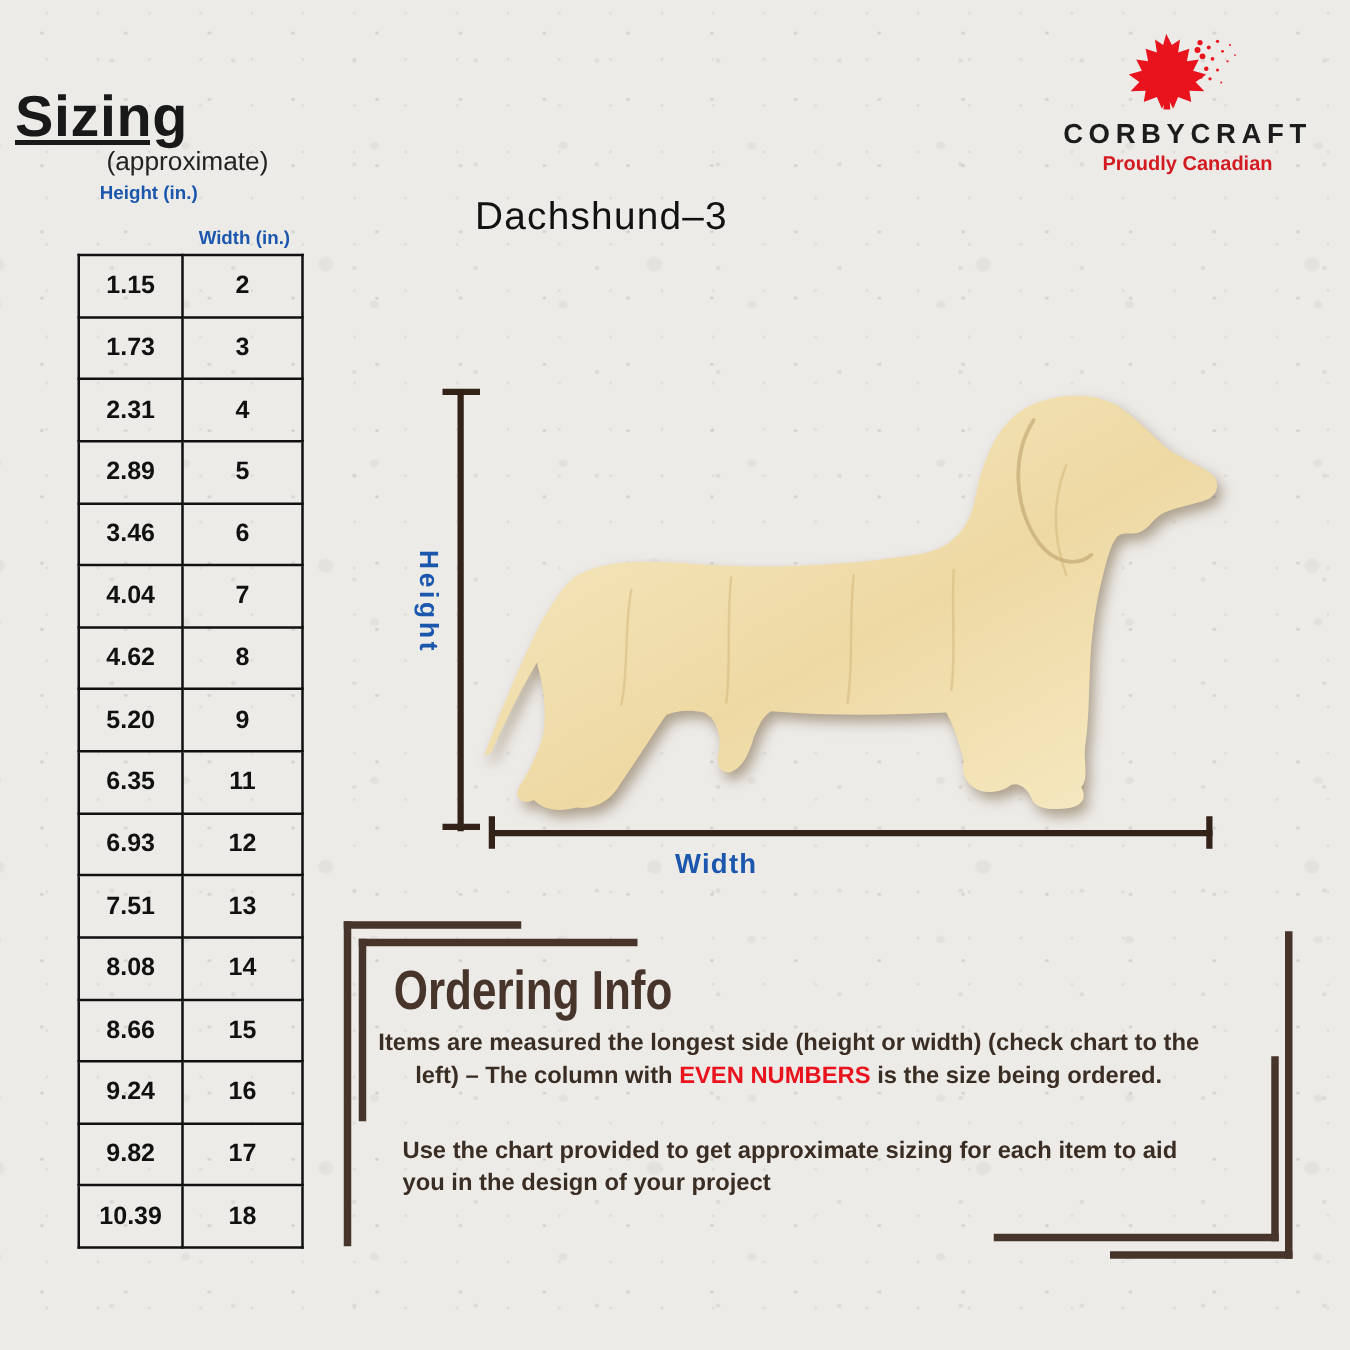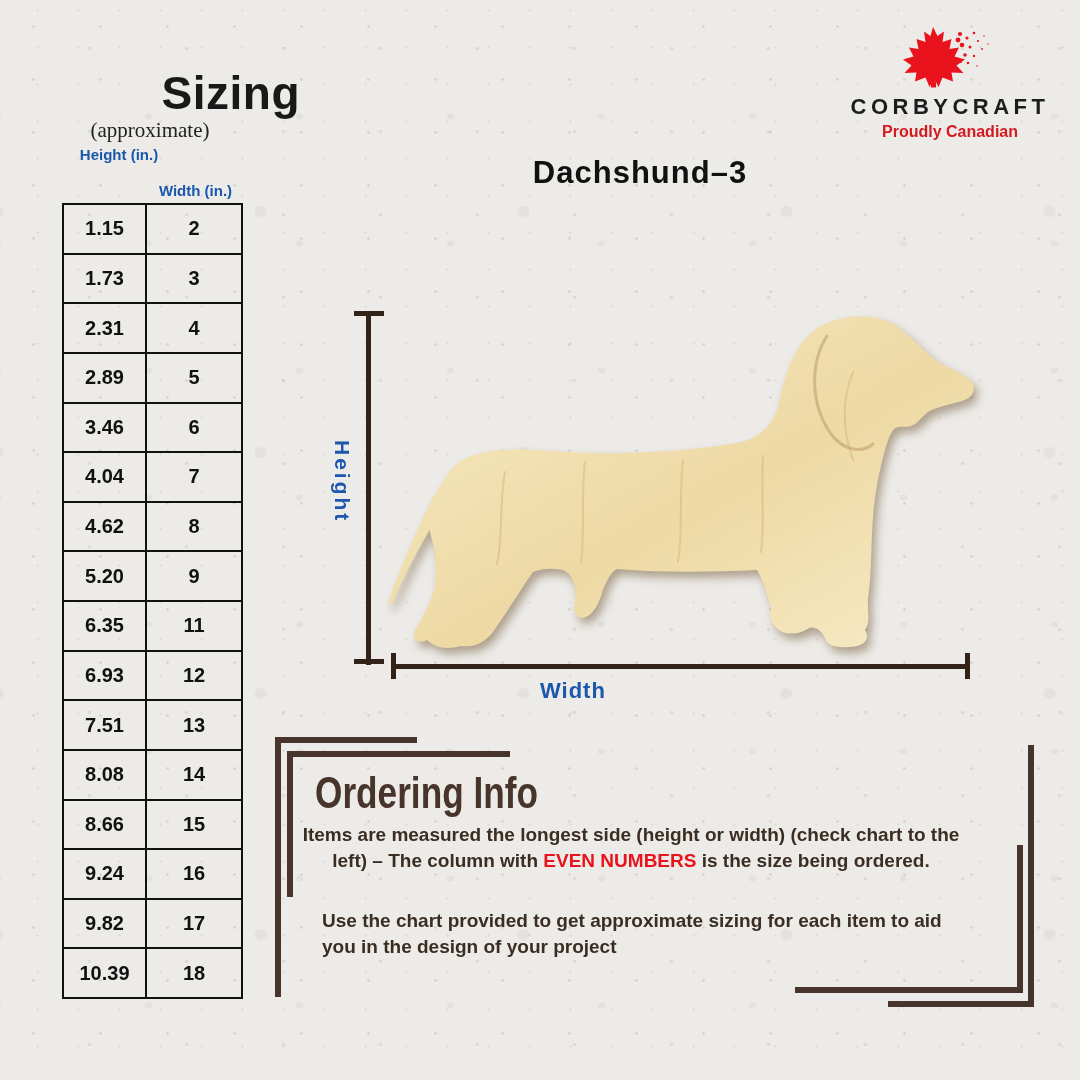--- a/index.html
+++ b/index.html
@@ -25,42 +25,42 @@
     background-image:
       radial-gradient(rgba(150,148,145,0.28) 1.2px, transparent 1.8px),
       radial-gradient(rgba(165,163,160,0.20) 1px, transparent 1.5px),
       radial-gradient(rgba(185,183,179,0.30) 1.6px, transparent 2.3px),
       radial-gradient(rgba(200,198,194,0.28) 3px, transparent 4.2px),
       radial-gradient(rgba(210,208,204,0.35) 5px, transparent 7px);
     background-size:67px 53px, 41px 37px, 97px 83px, 151px 127px, 263px 241px;
     background-position:0 0, 17px 29px, 41px 7px, 73px 53px, 129px 91px;
   }
   
-  .sizing-title{position:absolute;left:0;top:66px;width:300px;text-align:right;
-    font-size:46px;font-weight:800;letter-spacing:0.5px;color:var(--ink);}
+  .sizing-title{position:absolute;left:12px;top:66px;width:300px;text-align:left;
+    font-size:46px;font-weight:800;letter-spacing:0.5px;color:var(--ink);text-decoration:underline;}
   .sizing-subtitle{position:absolute;left:0;top:118px;width:300px;text-align:center;
-    font-size:21px;font-weight:400;color:#222;font-family:Liberation Serif, serif;}
+    font-size:21px;font-weight:400;color:#222;}
   .col-header{position:absolute;top:146px;font-size:15px;font-weight:700;
     color:var(--accent-blue);text-align:center;}
   .col-header.h1{left:74px;width:90px;}
   .col-header.h2{left:148px;width:95px;margin-top:36px;}
   table.size-table{position:absolute;left:62px;top:203px;width:179px;height:796px;
     border-collapse:collapse;table-layout:fixed;}
   table.size-table td{border:2.5px solid var(--table-border);text-align:center;
     vertical-align:middle;font-size:20px;font-weight:700;color:#111;height:46.8px;}
   table.size-table td.c1{width:83px;}
   table.size-table td.c2{width:96px;}
   
   .brand{position:absolute;left:845px;top:26px;width:210px;text-align:center;}
   .brand svg{display:block;margin:0 auto;}
   .brand-name{font-size:22px;font-weight:800;letter-spacing:4.5px;color:#1c1c1c;margin-top:6px;}
   .brand-tagline{font-size:16px;font-weight:700;color:var(--brand-red);margin-top:3px;}
   
-  .product-title{position:absolute;left:380px;top:155px;width:520px;text-align:center;
-    font-size:31px;font-weight:700;letter-spacing:1px;color:#111;}
+  .product-title{position:absolute;left:380px;top:155px;width:520px;text-align:left;
+    font-size:31px;font-weight:400;letter-spacing:1px;color:#111;}
   
   .dim{position:absolute;background:var(--line-brown);}
   .vline{left:366px;top:313px;width:5px;height:352px;}
   .vcap{width:30px;height:5px;}
   .vcap.top{left:354px;top:311px;}
   .vcap.bot{left:354px;top:659px;}
   .hline{left:393px;top:664px;width:577px;height:5px;}
   .hcap{width:5px;height:26px;}
   .hcap.left{left:391px;top:653px;}
   .hcap.right{left:965px;top:653px;}

